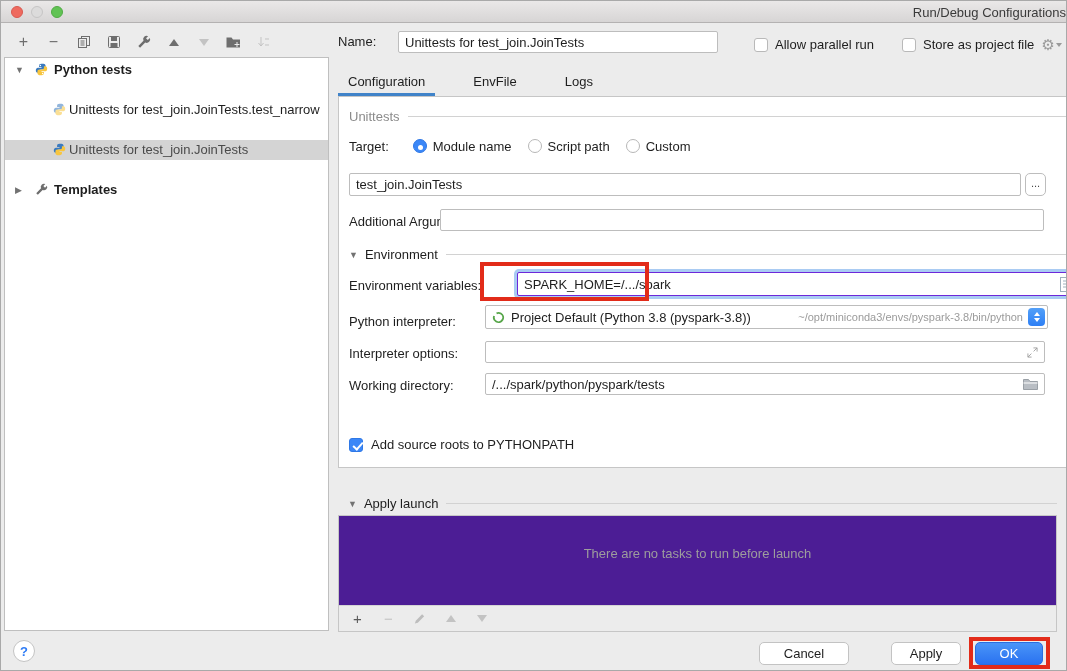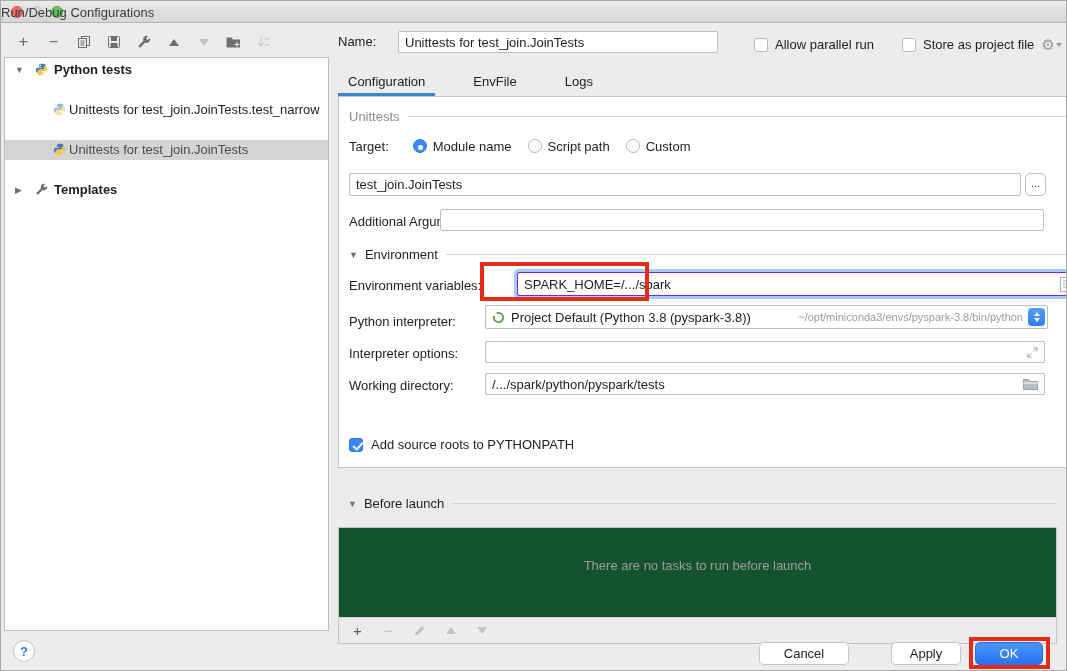--- a/index.html
+++ b/index.html
@@ -8,21 +8,21 @@
   .window { position:relative; width:1067px; height:671px; background:#ececec; border:1px solid #a9a9a9; overflow:hidden; }
 
   
   .titlebar { position:absolute; top:0; left:0; right:0; height:22px;
     background:linear-gradient(#eae8e8,#d7d5d5); border-bottom:1px solid #b4b2b2; }
   .traffic { position:absolute; left:10px; top:5px; display:flex; gap:8px; }
   .tl { width:12px; height:12px; border-radius:50%; display:inline-block; }
   .tl.red   { background:#ee6a5f; border:1px solid #d95950; }
   .tl.gray  { background:#dcdbdb; border:1px solid #c6c5c5; }
   .tl.green { background:#61c354; border:1px solid #51ab45; }
-  .wtitle { position:absolute; left:0; right:0; top:4px; text-align:left; color:#3a3a3a; }
+  .wtitle { position:absolute; left:0; right:0; top:4px; text-align:right; color:#3a3a3a; }
 
   
   .ltoolbar { position:absolute; left:14px; top:31px; display:flex; align-items:center; gap:13px; height:20px; }
   .tbtn { width:17px; height:17px; display:flex; align-items:center; justify-content:center; color:#6e6e6e; font-size:16px; }
   .tbtn.dis { color:#c3c3c3; }
   .tri { width:0; height:0; border-left:5px solid transparent; border-right:5px solid transparent; }
   .tri.up { border-bottom:7px solid #6e6e6e; }
   .tri.dn { border-top:7px solid #c3c3c3; }
 
   
@@ -82,21 +82,21 @@
   .combo { padding-right:24px; }
   .stepper { position:absolute; right:2px; top:2px; bottom:2px; width:17px; border-radius:4px;
     background:linear-gradient(#53a0f8,#2d7ff5); display:flex; flex-direction:column; align-items:center; justify-content:center; gap:2px; }
   .chev { width:0; height:0; border-left:3.5px solid transparent; border-right:3.5px solid transparent; }
   .chev.up { border-bottom:4px solid #fff; }
   .chev.dn { border-top:4px solid #fff; }
 
   .cbrow { position:absolute; display:flex; align-items:center; gap:8px; }
 
   
-  .blbox { position:absolute; left:337px; top:514px; width:719px; height:117px; background:#14532d; border:1px solid #c6c6c6;margin-top:12px; }
+  .blbox { position:absolute; left:337px; top:514px; width:719px; height:117px; background:#4c1d95; border:1px solid #c6c6c6; }
   .blmsg { margin-top:30px; text-align:center; color:#9d9d9d; }
   .blbar { position:absolute; left:0; right:0; bottom:0; height:26px; background:#ececec; border-top:1px solid #d4d4d4;
     display:flex; align-items:center; gap:14px; padding-left:10px; }
   .blbar .tbtn { font-size:15px; }
 
   
   .help { position:absolute; left:12px; top:639px; width:22px; height:22px; border-radius:50%;
     background:#fff; border:1px solid #c4c4c4; color:#2e7cf6; font-weight:bold; font-size:13px;
     display:flex; align-items:center; justify-content:center; }
   .btn { position:absolute; top:641px; height:23px; border-radius:5px; background:#fff; border:1px solid #c3c3c3;
@@ -330,21 +330,21 @@
     </div>
 
     <div class="cbrow" style="left:10px; top:340px;text-align:right;">
       <span class="cbox on"></span>
       <span>Add source roots to PYTHONPATH</span>
     </div>
   </div>
 
   <div class="sechead" style="left:347px; top:495px; width:709px;">
     <span class="exp">▼</span>
-    <span>Before launch</span>
+    <span>Apply launch</span>
     <span class="gline"></span>
   </div>
 
   <div class="blbox">
     <div class="blmsg">There are no tasks to run before launch</div>
     <div class="blbar">
       <span class="tbtn" style="color:#5a5a5a">+</span>
       <span class="tbtn dis">−</span>
       <span class="tbtn dis">
         <svg width="13" height="13" viewBox="0 0 14 14">

